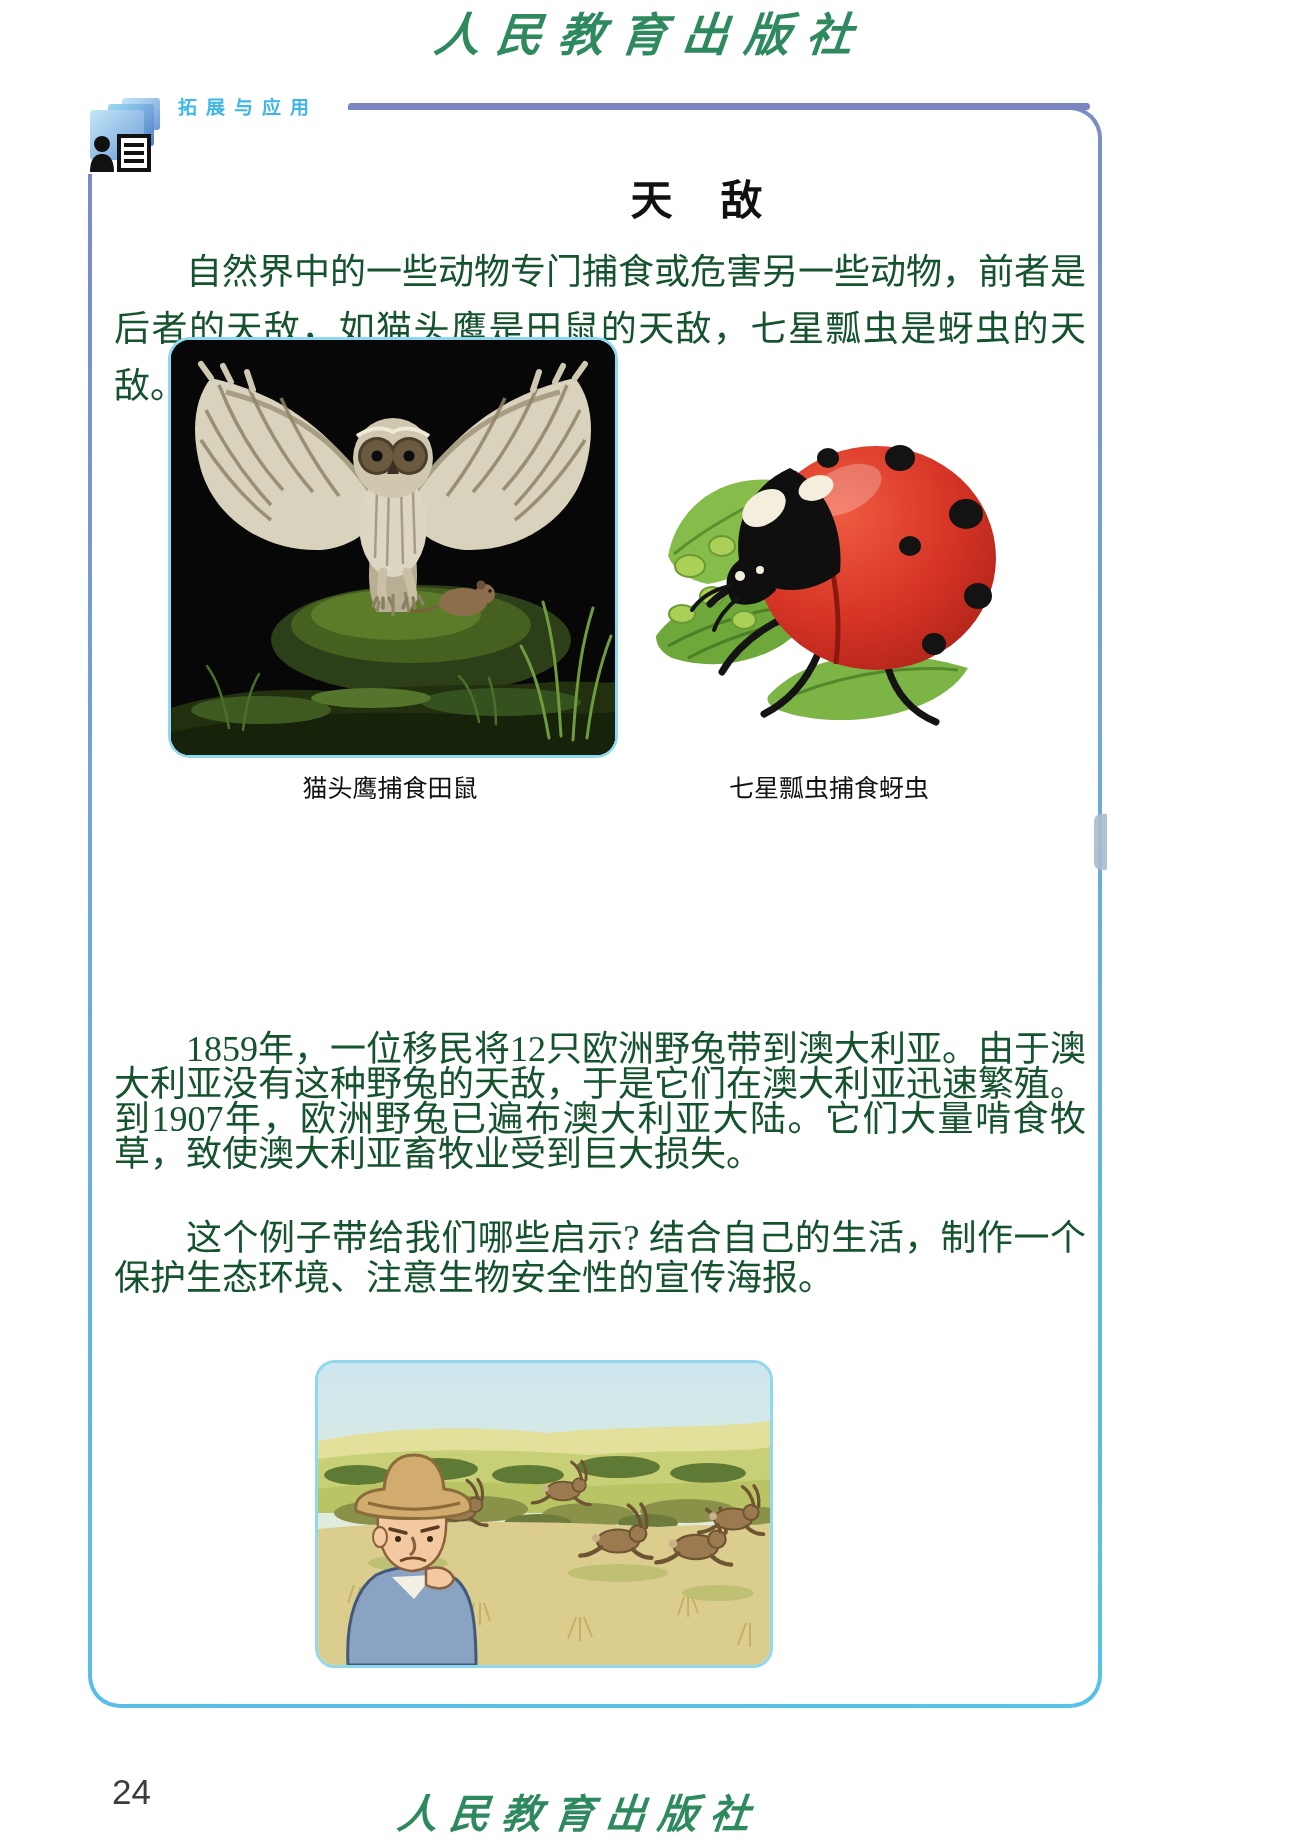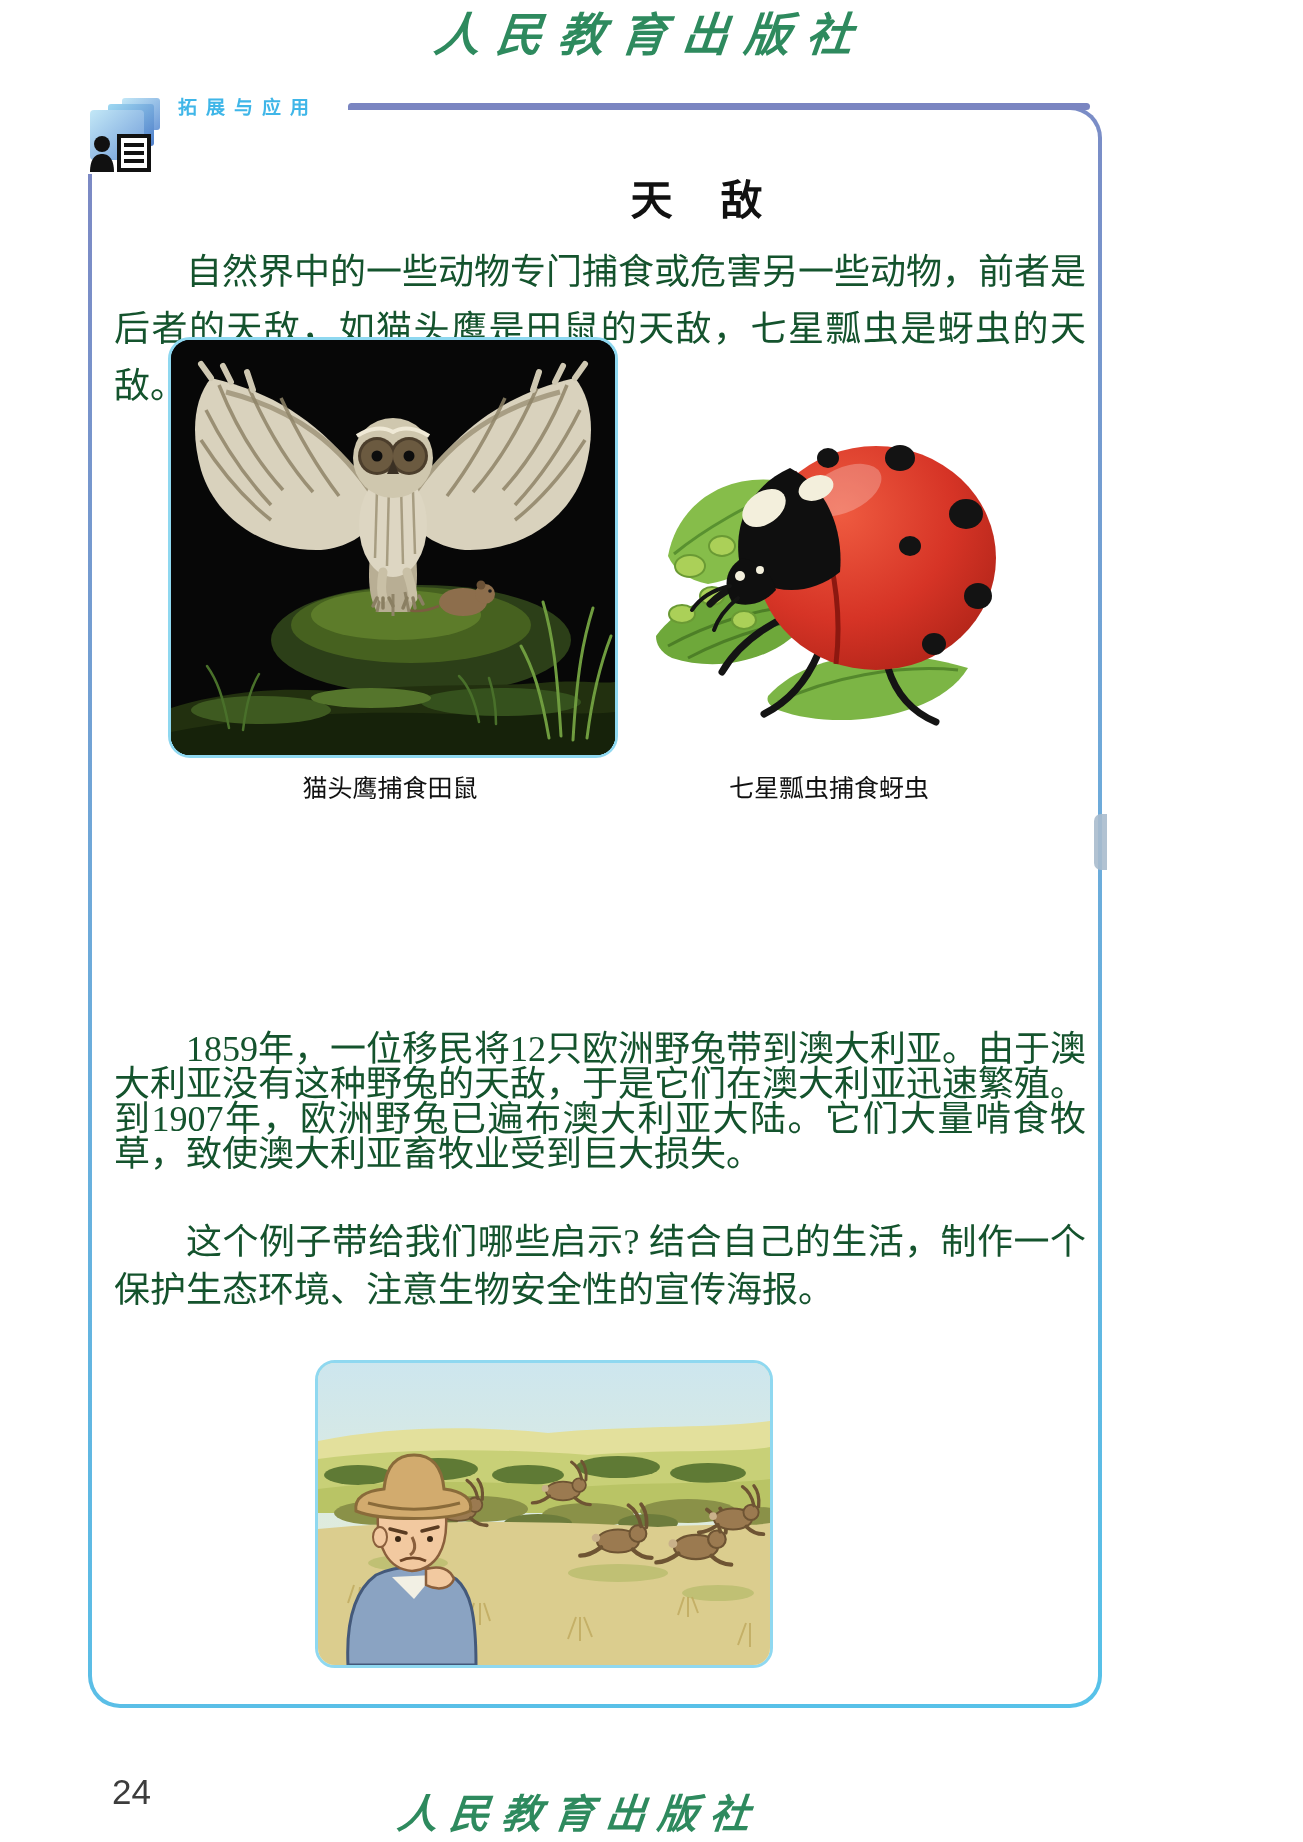--- a/index.html
+++ b/index.html
@@ -55,21 +55,21 @@
   }
   .title-enemy{top:166px;}
   .title-invasion{top:952px;}
   .body-text{
     position:absolute;left:114px;width:972px;
     font-size:36px;color:#14532d;text-align:justify;text-indent:2em;
   }
   .para-enemy{top:244px;line-height:57px;}
   .question{top:830px;line-height:40px;}
   .para-invasion-1{top:1032px;line-height:35px;}
-  .para-invasion-2{top:1218px;line-height:48px;font-family:Liberation Serif, serif;}
+  .para-invasion-2{top:1218px;line-height:40px;font-family:Liberation Serif, serif;}
   .caption{
     position:absolute;text-align:center;font-size:25px;color:#111;top:768px;
   }
   .caption-owl{left:168px;width:444px;}
   .caption-ladybug{left:648px;width:362px;}
   
   .fig{position:absolute;overflow:hidden;}
   .fig svg{display:block;width:100%;height:100%;}
   .fig-owl{
     left:168px;top:337px;width:444px;height:415px;

